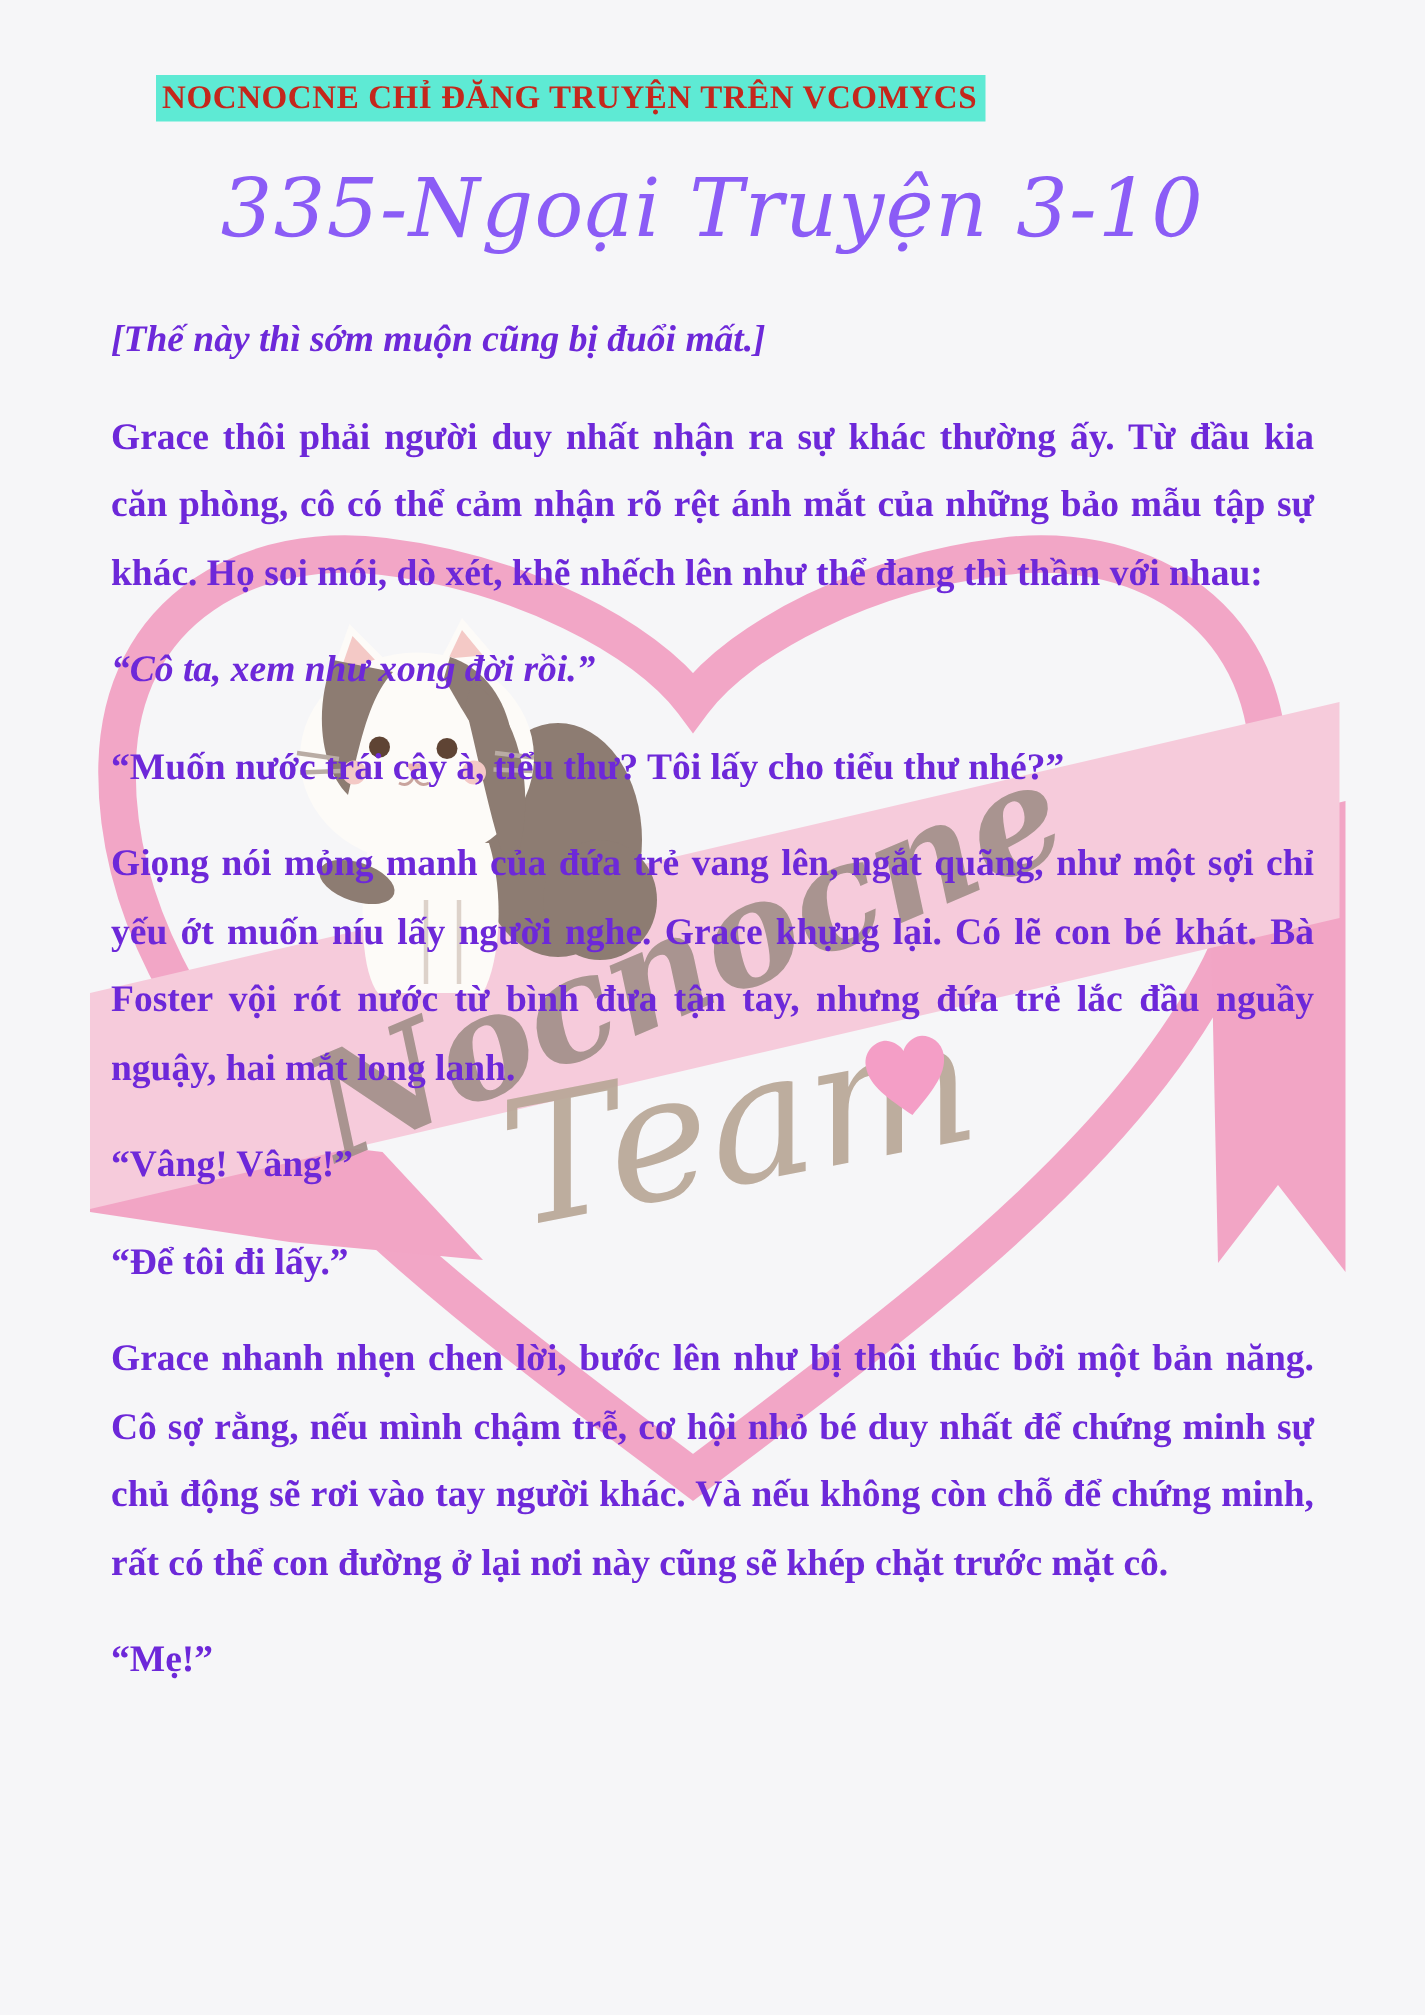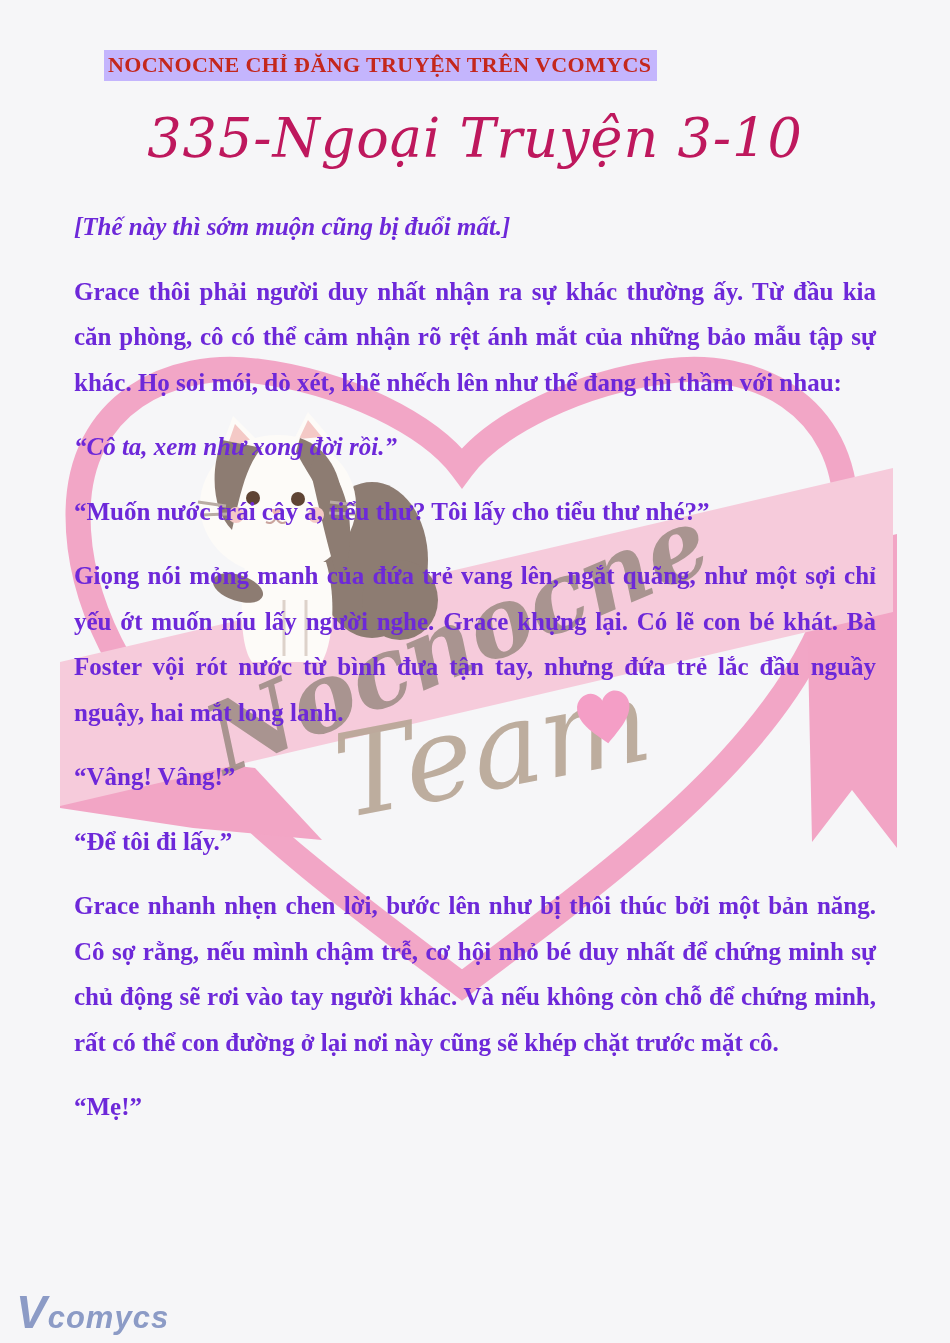--- a/index.html
+++ b/index.html
@@ -18,33 +18,33 @@
   .watermark{
     position:absolute;left:0;top:0;width:950px;height:1343px;
     z-index:0;pointer-events:none;
   }
   
   .fg{position:relative;z-index:1;}
   .header-notice{
     display:inline-block;
     margin:50px 0 0 104px;
     padding:2px 6px 3px 4px;
-    background:#c4b5fd;
+    background:#5eead4;
     color:#c4271c;
     font-weight:bold;
     font-size:22px;
     letter-spacing:.4px;
   }
   .page-title{
     margin:26px 0 0 0;
     text-align:center;
     font-style:italic;
     font-weight:normal;
     font-size:54px;
-    color:#be185d;
+    color:#8b5cf6;
     letter-spacing:1px;
     font-family:"DejaVu Serif", serif;
   }
   .content{
     margin:34px 74px 0 74px;
     color:#6d28d9;
     font-size:25px;
     line-height:1.82;
     font-weight:bold;
   }
@@ -134,17 +134,14 @@
       <p class="bold-italic">“Cô ta, xem như xong đời rồi.”</p>
       <p>“Muốn nước trái cây à, tiểu thư? Tôi lấy cho tiểu thư nhé?”</p>
       <p>Giọng nói mỏng manh của đứa trẻ vang lên, ngắt quãng, như một sợi chỉ yếu ớt muốn níu lấy người nghe. Grace khựng lại. Có lẽ con bé khát. Bà Foster vội rót nước từ bình đưa tận tay, nhưng đứa trẻ lắc đầu nguầy nguậy, hai mắt long lanh.</p>
       <p>“Vâng! Vâng!”</p>
       <p>“Để tôi đi lấy.”</p>
       <p>Grace nhanh nhẹn chen lời, bước lên như bị thôi thúc bởi một bản năng. Cô sợ rằng, nếu mình chậm trễ, cơ hội nhỏ bé duy nhất để chứng minh sự chủ động sẽ rơi vào tay người khác. Và nếu không còn chỗ để chứng minh, rất có thể con đường ở lại nơi này cũng sẽ khép chặt trước mặt cô.</p>
       <p>“Mẹ!”</p>
     </div>
   </div>
 
-  <div class="vcomycs-logo">
-    <span class="big-v">V</span><span class="rest">comycs</span>
-  </div>
 
 </div>
 
 </body></html>

